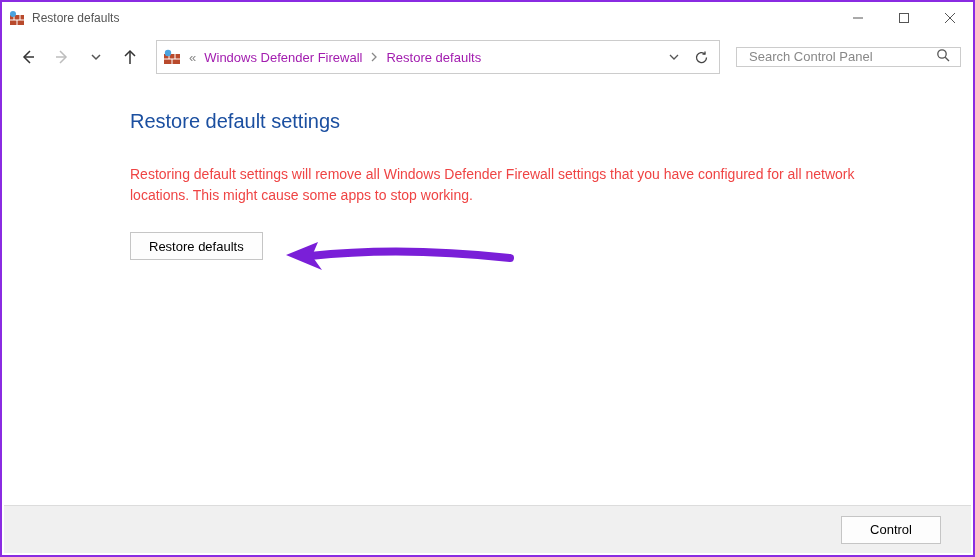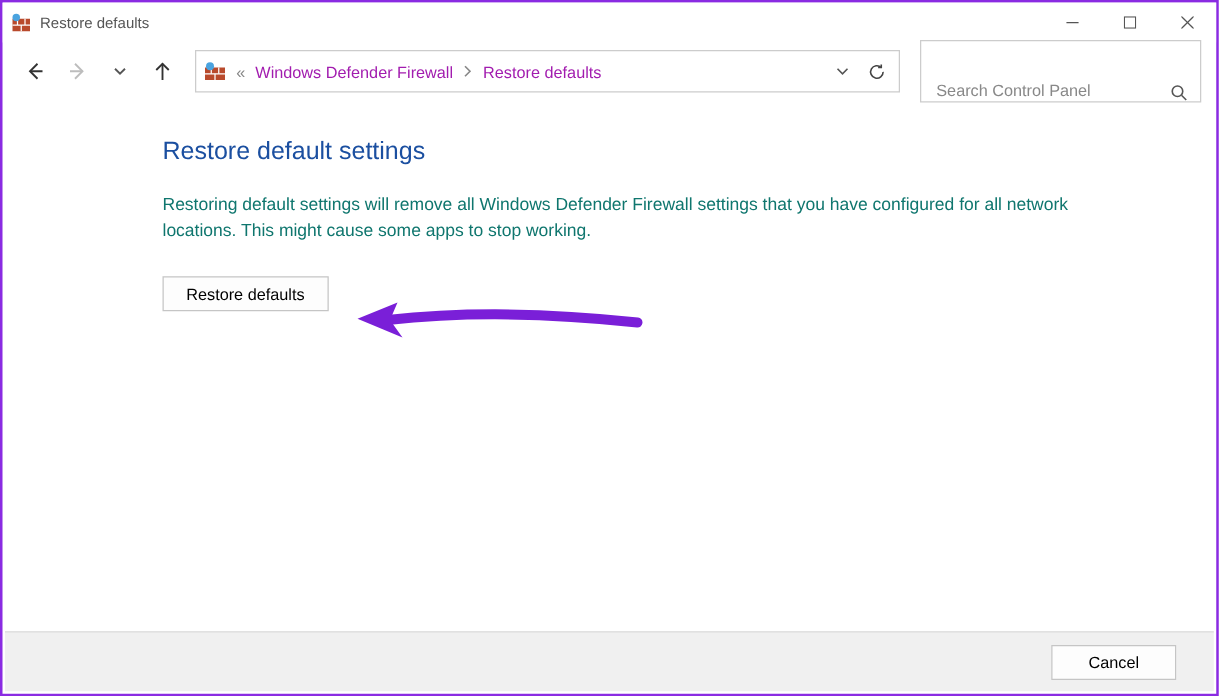--- a/index.html
+++ b/index.html
@@ -74,24 +74,24 @@
   .addrbar .rightctl {
     margin-left: auto;
     display: flex;
     gap: 14px;
     align-items: center;
     color: #555;
     padding-right: 4px;
   }
   .searchbox {
     width: 225px;
-    height: 50px;
+    height: 20px;
     border: 1px solid #ccc;
     display: flex;
-    align-items: flex-end;
+    align-items: flex-start;
     padding: 0 10px;
     margin-left: 10px;
     color: #888;
   }
   .searchbox input {
     border: none;
     outline: none;
     font-size: 13px;
     width: 100%;
     color: #333;
@@ -99,25 +99,25 @@
   }
   .searchbox input::placeholder { color: #888; }
   .searchbox .mag { margin-left: auto; color: #555; }
   .content {
     padding: 30px 60px 0 128px;
   }
   .heading {
     font-size: 20px;
     color: #1b4fa0;
     font-weight: 400;
-    margin-bottom: 20px;
+    margin-bottom: 31px;
   }
   .bodytext {
     font-size: 14px;
-    color: #0f766e;
+    color: #ef4444;
     line-height: 1.5;
     max-width: 750px;
     margin-bottom: 26px;
   }
   .btn {
     display: inline-flex;
     align-items: center;
     justify-content: center;
     border: 1px solid #c5c5c5;
     background: #fdfdfd;
@@ -259,14 +259,14 @@
 </div>
 
 <div class="annotation-arrow">
   <svg width="240" height="40" viewBox="0 0 240 40">
     <path d="M230 18 Q120 6 30 16" fill="none" stroke="#7a1fd8" stroke-width="8" stroke-linecap="round"></path>
     <path d="M6 15 L38 2 L32 16 L42 30 Z" fill="#7a1fd8"></path>
   </svg>
 </div>
 
 <div class="footer">
-  <button class="btn">Cancel</button>
+  <button class="btn">Control</button>
 </div>
 
 </body></html>

